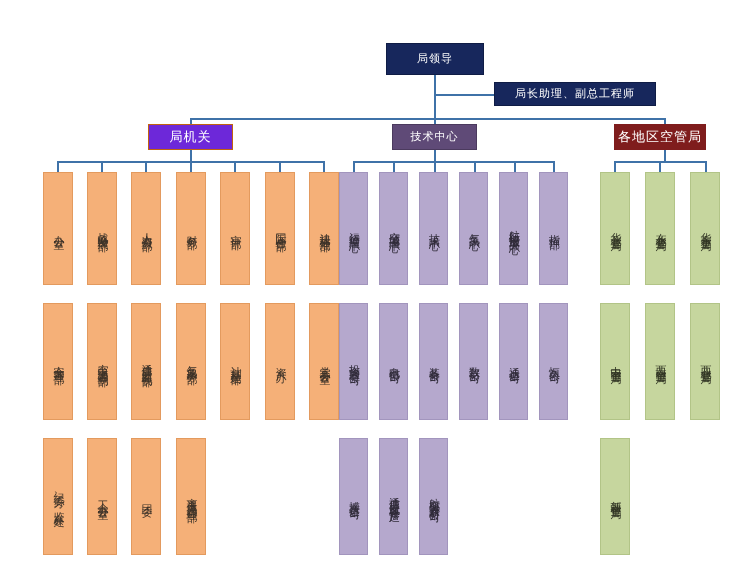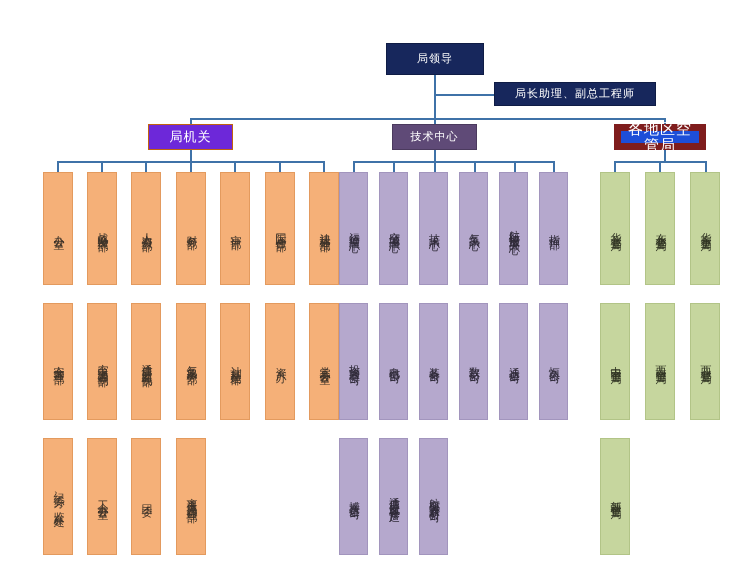--- a/index.html
+++ b/index.html
@@ -57,24 +57,24 @@
     letter-spacing: 1px;
   }
   .box.hdr-purple {
     background: #5f4a77;
     border: 1px solid #4b3a5e;
     color: #ffffff;
     font-size: 11px;
     letter-spacing: 1px;
   }
   .box.hdr-green {
-    background: #1d4ed8;
-    border: 7px solid #7f1d1d;
-    color: #ffffff;
-    font-size: 15px;
+    background: #7f1d1d;
+    border: 1px solid #7f1d1d;
+    color: #ffffff;
+    font-size: 13px;
     letter-spacing: 1px;
   }
 
   
   .box.leaf {
     writing-mode: vertical-rl;
     text-orientation: upright;
     font-size: 11px;
     letter-spacing: 2px;
     padding: 6px 0;

